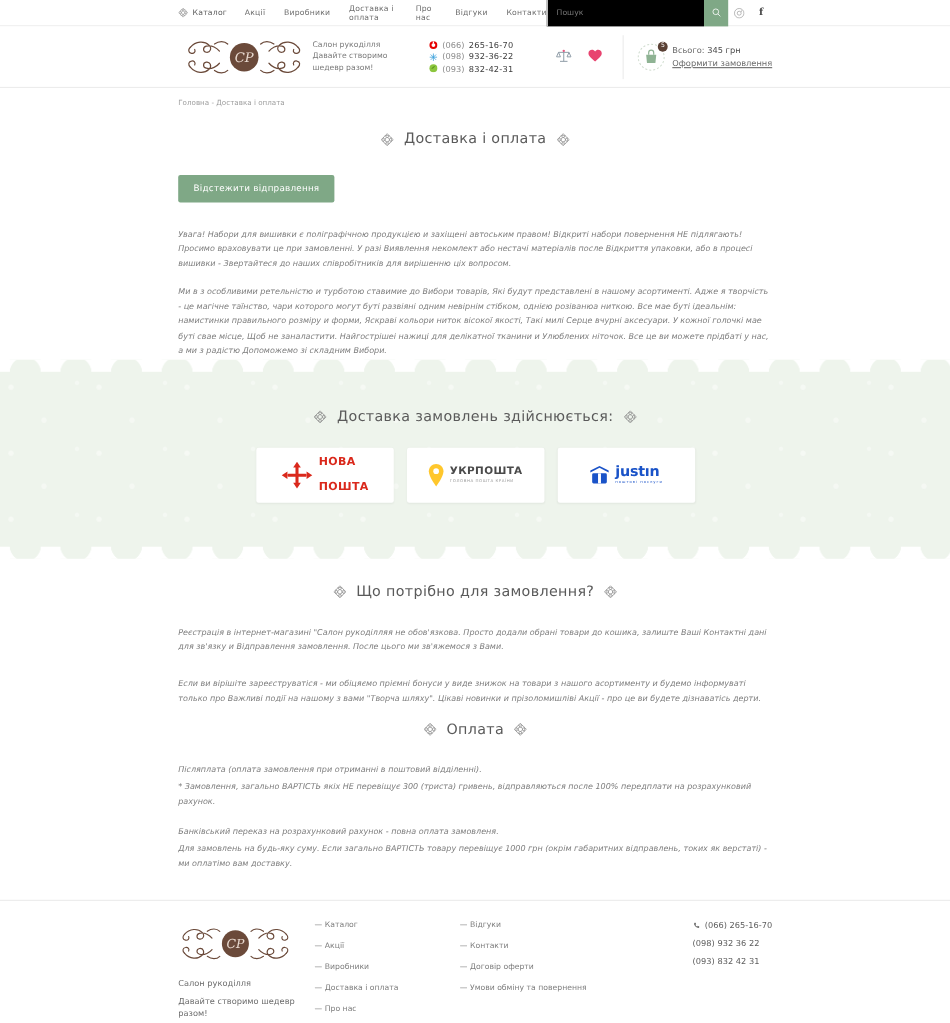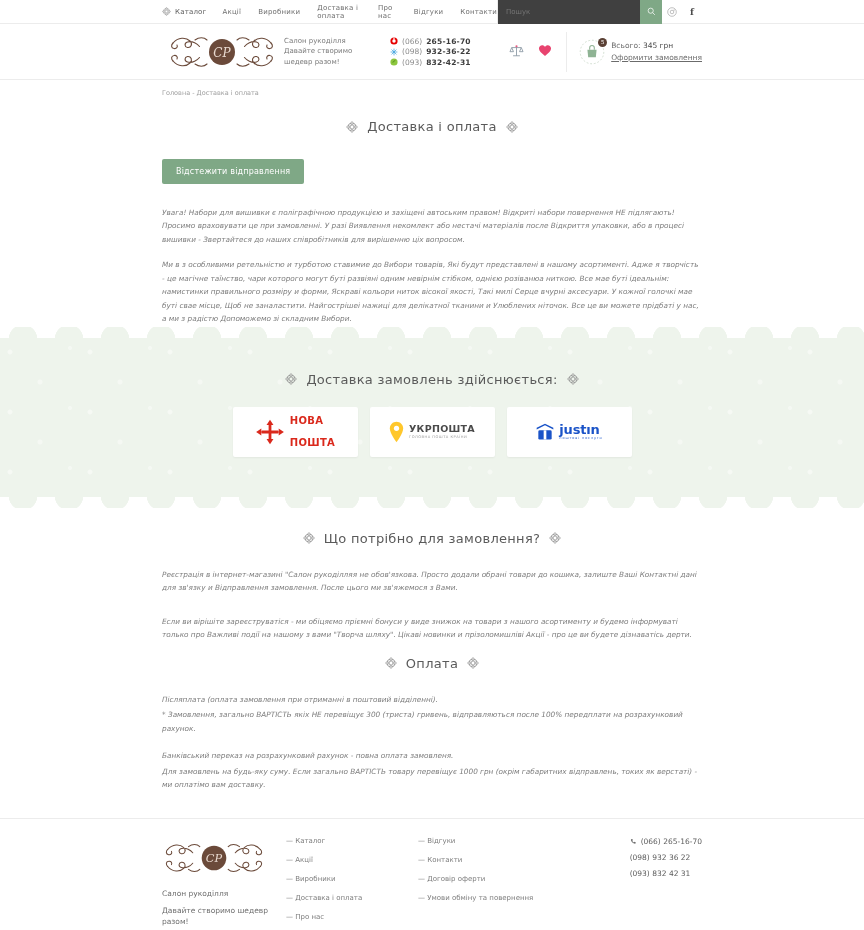--- a/index.html
+++ b/index.html
@@ -40,21 +40,21 @@
   .nav-links { display: flex; align-items: center; gap: 17px; }
   .nav-links a {
     color: #6d6d6d; text-decoration: none; font-size: 7px; letter-spacing: .2px;
   }
   .searchbox {
     margin-left: auto; display: flex; align-items: center;
     height: 24px;
   }
   .search-field {
     width: 143px; height: 24px; border: none; border-left: 1px solid #ececec;
-    outline: none; background: #404040; font-size: 7px; color: #bdbdbd;
+    outline: none; background: #000000; font-size: 7px; color: #bdbdbd;
     padding-left: 8px; font-family: "DejaVu Sans", sans-serif;
   }
   .search-btn {
     width: 22px; height: 24px; background: #7fa886; border: none;
     display: flex; align-items: center; justify-content: center; cursor: pointer;
   }
   .soc { width: 20px; height: 24px; display:flex; align-items:center; justify-content:center; }
   .soc-f { font-weight: bold; font-size: 9px; color: #4a4a4a; font-family: "DejaVu Serif", serif;}
 
   
@@ -64,21 +64,21 @@
   }
   .header-inner {
     width: 540px; margin: 0 auto; height: 100%;
     display: flex; align-items: center;
   }
   .logo-block { width: 120px; display:flex; align-items:center; justify-content:center; }
   .slogan { font-size: 7px; line-height: 1.45; color: #7a7a7a; width: 84px; margin-left: 2px;}
   .phones { margin-left: 22px; }
   .phone-row { display:flex; align-items:center; gap:4px; margin:1.5px 0; font-size:7.5px; color:#5c5c5c;}
   .phone-row .code { color:#8b8b8b; }
-  .phone-row b { color:#3c3c3c; font-weight:bold; letter-spacing:.2px;}
+  .phone-row b { color:#3c3c3c; font-weight:normal; letter-spacing:.2px;}
   .op { width:8px;height:8px;flex:none;display:block;}
   .hdr-icons { margin-left: 38px; display:flex; align-items:center; gap:14px;}
   .cart-area {
     margin-left: auto; display:flex; align-items:center; gap:6px;
     border-left:1px solid #ececec; padding-left: 12px; height: 40px;
   }
   .cart-circle { position: relative; width:26px;height:26px;flex:none; }
   .cart-badge {
     position:absolute; right:-2px; top:-1px; width:9px;height:9px;border-radius:50%;
     background:#5a4034; color:#fff; font-size:5.5px; display:flex;align-items:center;justify-content:center;

